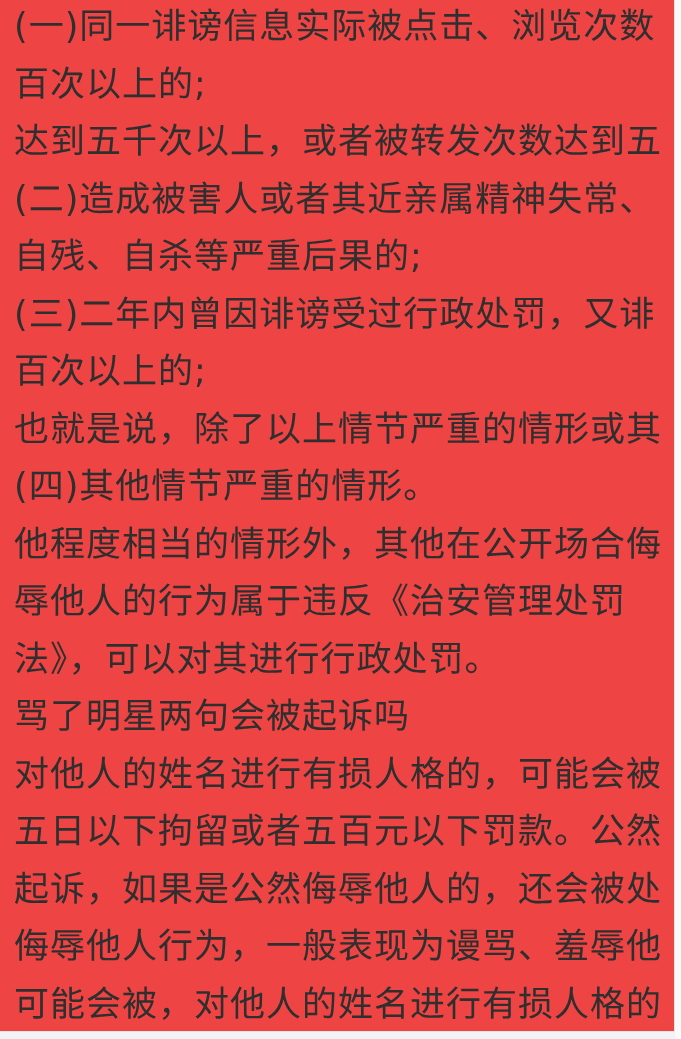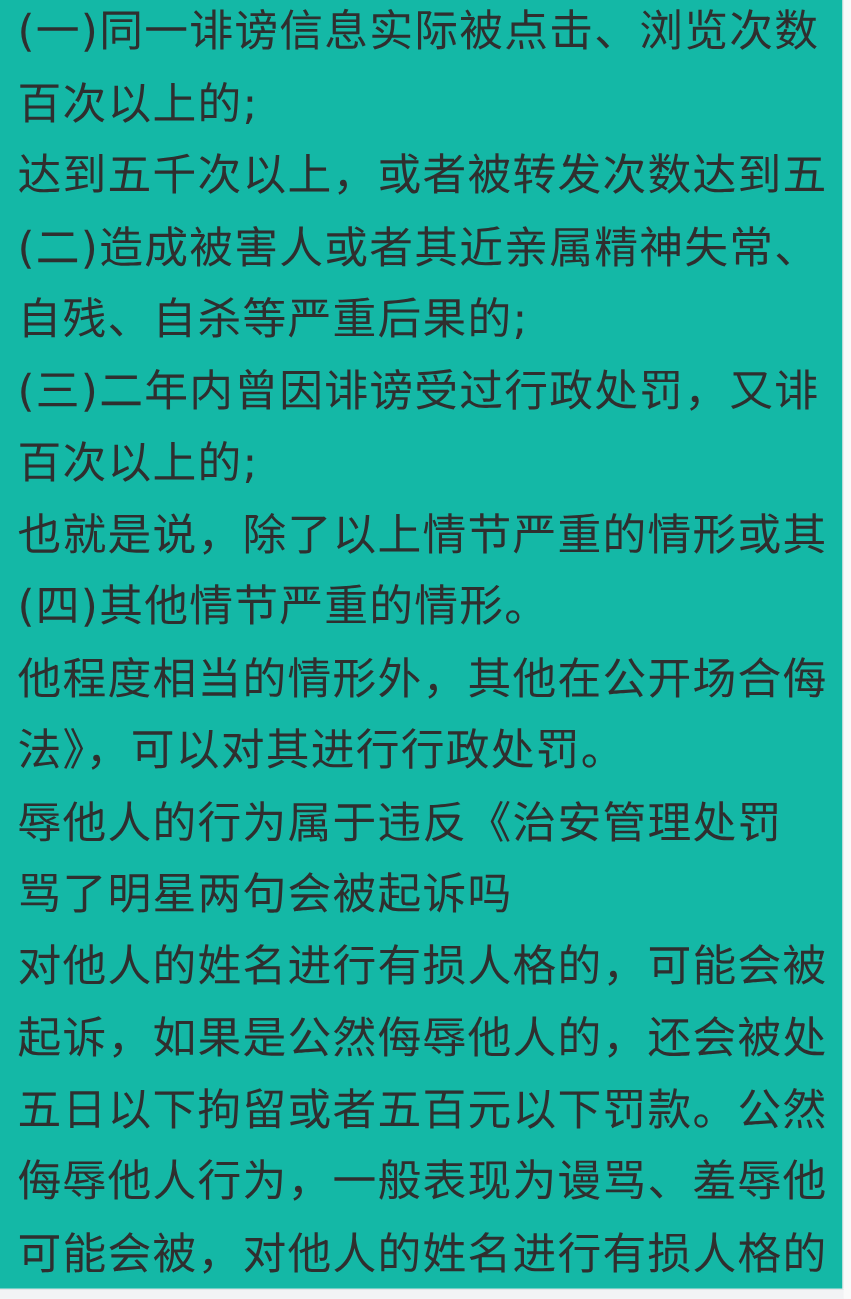--- a/index.html
+++ b/index.html
@@ -13,21 +13,21 @@
     overflow: hidden;
     position: relative;
     font-family: "DejaVu Sans", sans-serif;
   }
   .page {
     position: absolute;
     left: 0;
     top: 0;
     width: 674px;
     height: 1031px;
-    background: #14b8a6;
+    background: #ef4444;
     overflow: hidden;
   }
   .text-block {
     position: absolute;
     left: 14px;
     top: -2px;
     width: 650px;
   }
   .text-line {
     height: 57.5px;
@@ -81,26 +81,26 @@
     <div class="text-line">(一)同一诽谤信息实际被点击、浏览次数</div>
     <div class="text-line">百次以上的;</div>
     <div class="text-line">达到五千次以上，或者被转发次数达到五</div>
     <div class="text-line">(二)造成被害人或者其近亲属精神失常、</div>
     <div class="text-line">自残、自杀等严重后果的;</div>
     <div class="text-line">(三)二年内曾因诽谤受过行政处罚，又诽</div>
     <div class="text-line">百次以上的;</div>
     <div class="text-line">也就是说，除了以上情节严重的情形或其</div>
     <div class="text-line">(四)其他情节严重的情形。</div>
     <div class="text-line">他程度相当的情形外，其他在公开场合侮</div>
+    <div class="text-line">辱他人的行为属于违反《治安管理处罚</div>
     <div class="text-line">法》，可以对其进行行政处罚。</div>
-    <div class="text-line">辱他人的行为属于违反《治安管理处罚</div>
     <div class="text-line">骂了明星两句会被起诉吗</div>
     <div class="text-line">对他人的姓名进行有损人格的，可能会被</div>
+    <div class="text-line">五日以下拘留或者五百元以下罚款。公然</div>
     <div class="text-line">起诉，如果是公然侮辱他人的，还会被处</div>
-    <div class="text-line">五日以下拘留或者五百元以下罚款。公然</div>
     <div class="text-line">侮辱他人行为，一般表现为谩骂、羞辱他</div>
     <div class="text-line">可能会被，对他人的姓名进行有损人格的</div>
   </div>
 </div>
 
 <div class="page-right-edge-line"></div>
 <div class="page-right-gutter"></div>
 <div class="bottom-strip-line"></div>
 <div class="bottom-strip"></div>
 

